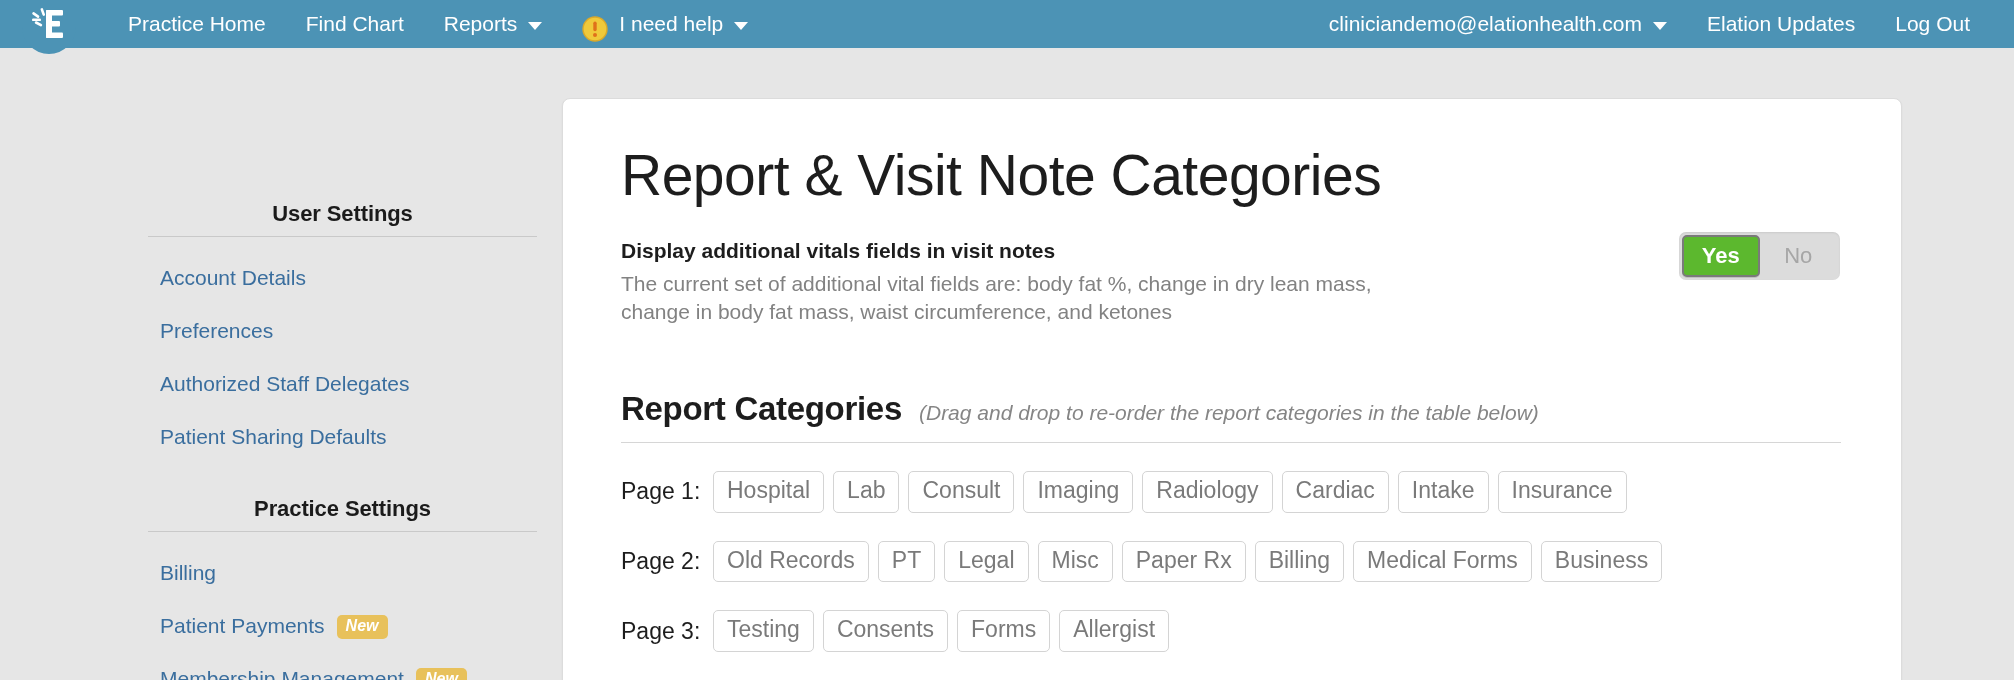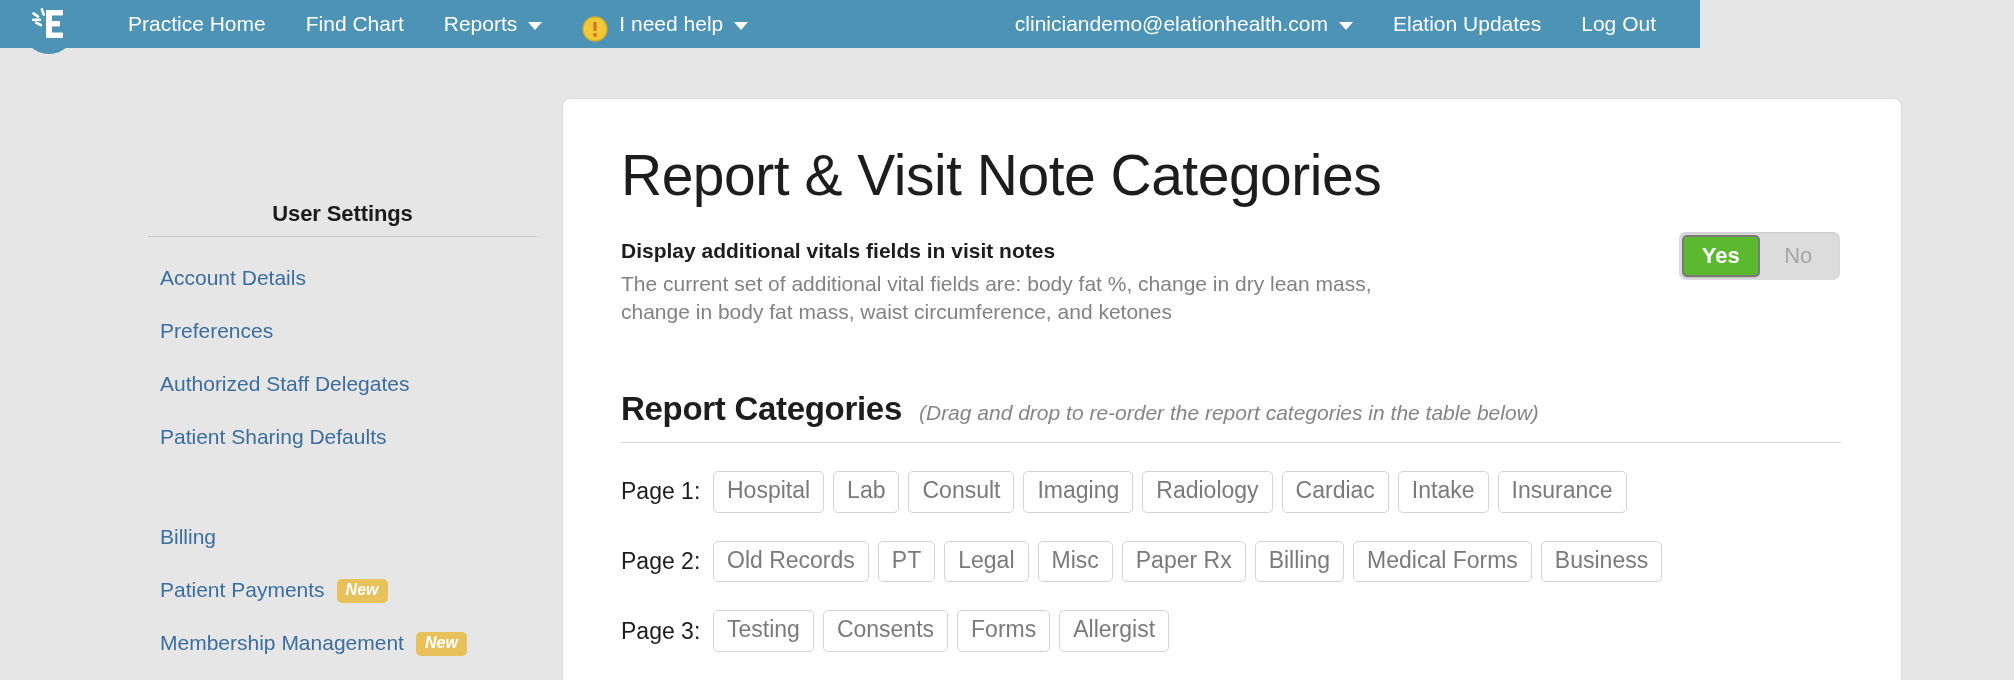--- a/index.html
+++ b/index.html
@@ -9,21 +9,21 @@
     height: 680px;
     overflow: hidden;
     background: #e6e6e6;
     font-family: "Liberation Sans", sans-serif;
   }
 
   
   #topnav {
     position: absolute;
     top: 0; left: 0;
-    width: 1700px;
+    width: 2014px;
     height: 48px;
     background: #4c93b5;
     display: flex;
     align-items: center;
     z-index: 20;
   }
 
   #logo-bulge {
     position: absolute;
     left: 22px;
@@ -385,20 +385,21 @@
     </a>
     <a class="side-link">
       <span>Authorized Staff Delegates</span>
     </a>
     <a class="side-link">
       <span>Patient Sharing Defaults</span>
     </a>
 
     <div class="group-spacer"></div>
 
+    <div class="side-group-title">Practice Settings</div>
 
     <a class="side-link">
       <span>Billing</span>
     </a>
     <a class="side-link">
       <span>Patient Payments</span>
       <span class="new-badge">New</span>
     </a>
     <a class="side-link">
       <span>Membership Management</span>

